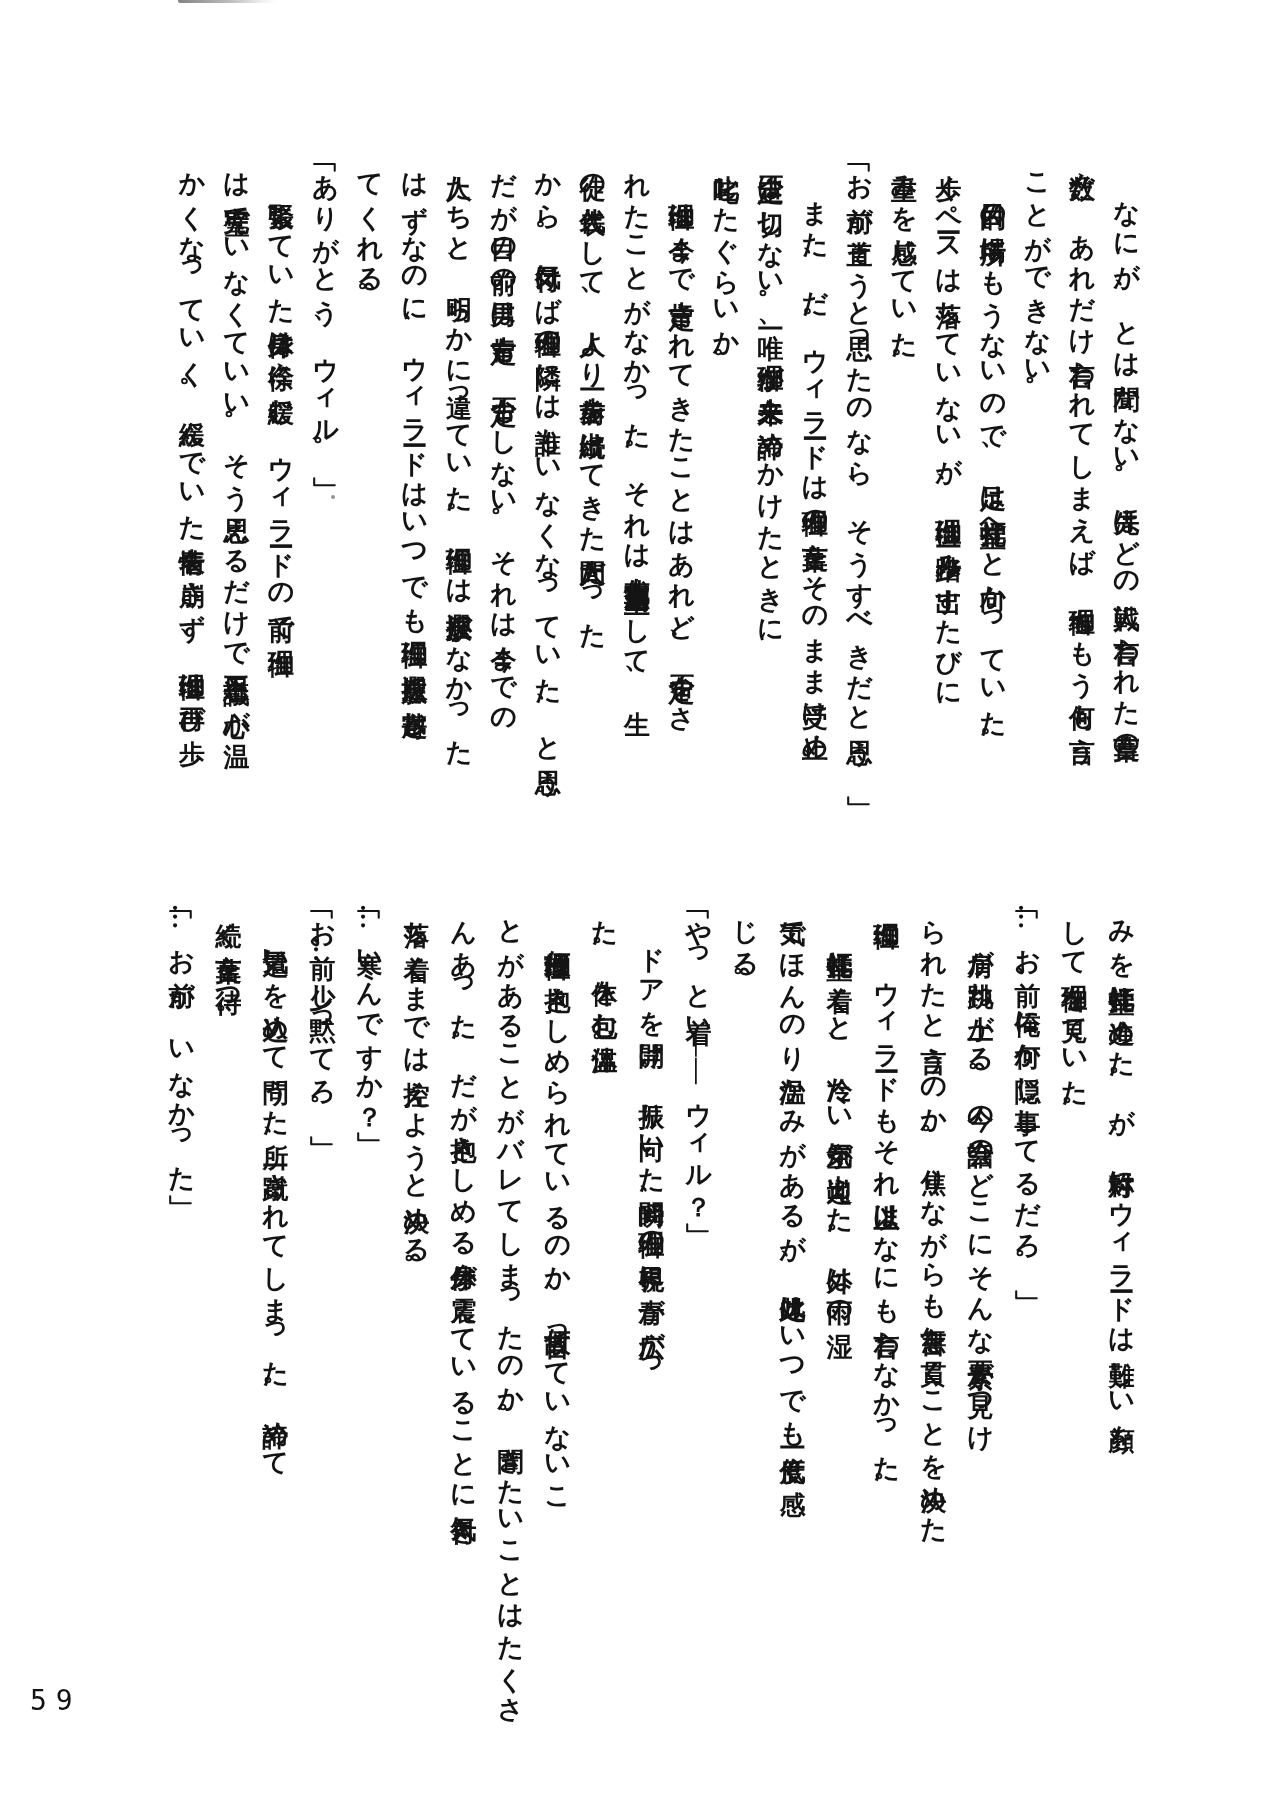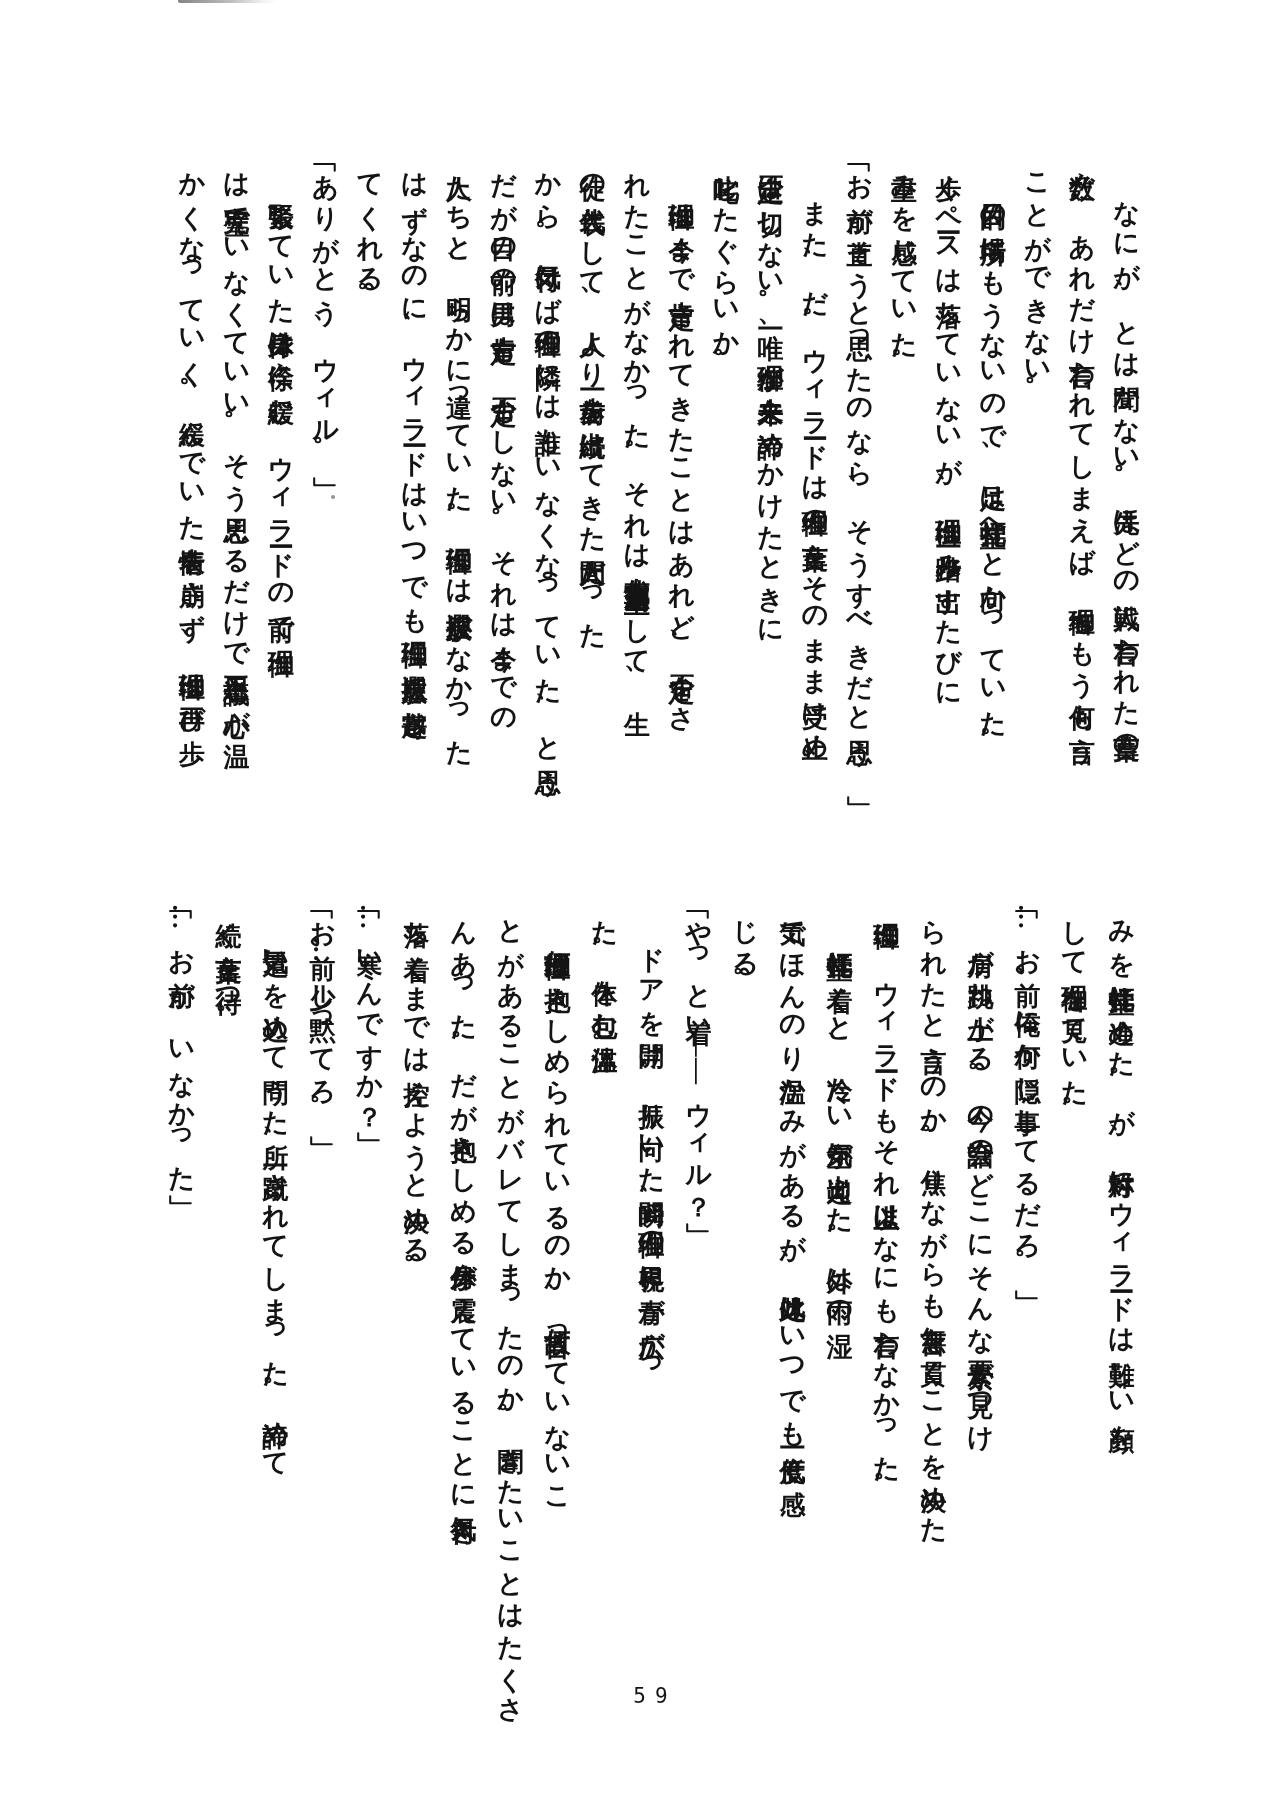--- a/index.html
+++ b/index.html
@@ -67,24 +67,24 @@
   .tblock-bottom {
     top: 902px;
     right: 135px;
     height: 746px;
   }
   .page-number {
     position: absolute;
     top: 1684px;
     left: 0;
     width: 100%;
-    text-align: center;
+    text-align: left;
     text-indent: 30px; 
     font-family: "DejaVu Sans Mono", "Liberation Mono", monospace;
-    font-size: 21px;
+    font-size: 28px;
     letter-spacing: 9px;
     font-weight: 400;
   }
 </style>
 </head>
 <body>
 
 <div class="page" style="background: rgb(255, 255, 255); color: rgb(20, 20, 20);">
   <div class="scan-artifact"></div>
   <div class="scan-dot"></div>

